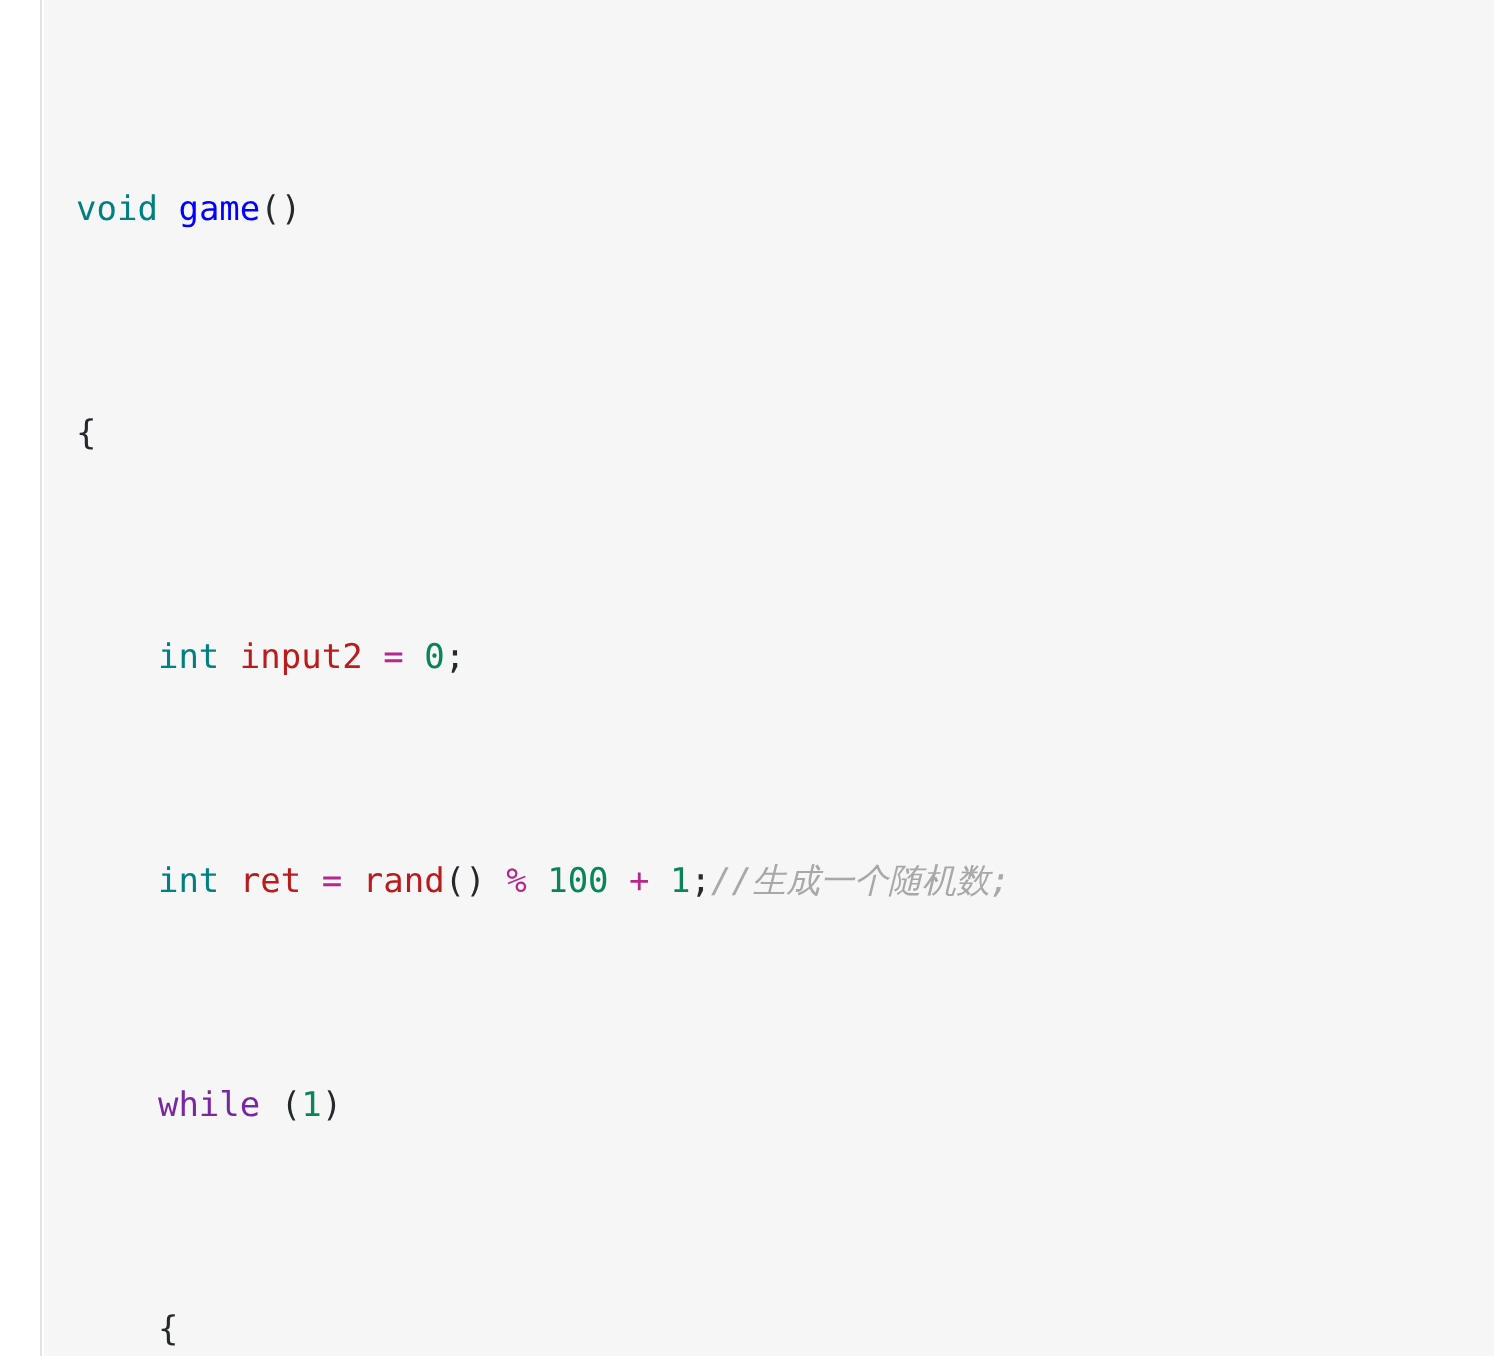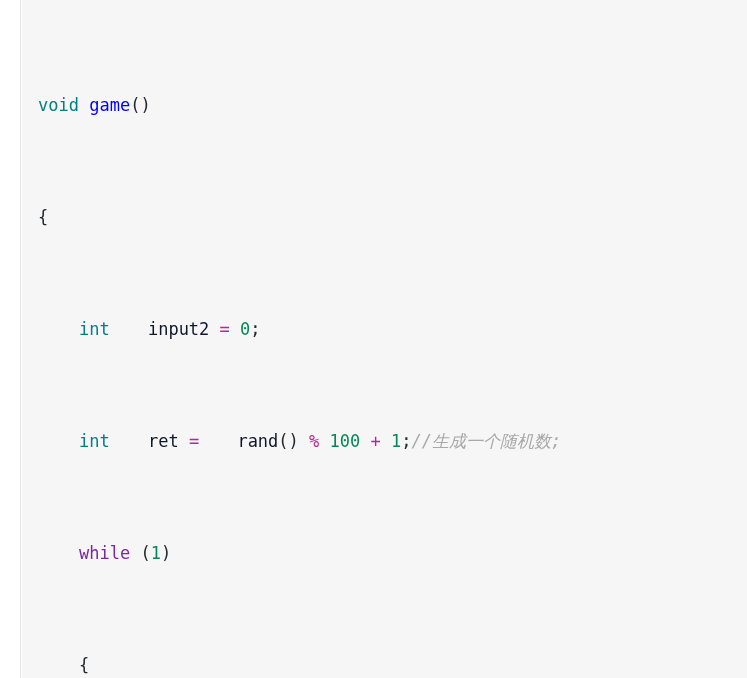--- a/index.html
+++ b/index.html
@@ -64,21 +64,21 @@
     white-space: pre;
   }
 
   
   .t-type     { color: #008080; }           
   .t-fn       { color: #0000ff; }           
   .t-kw       { color: #7928a1; }           
   .t-op       { color: #b5288d; }           
   .t-num      { color: #098658; }           
   .t-punct    { color: #24292e; }           
-  .t-ident    { color: #0f172a; margin-left: 28px; }           
+  .t-ident    { color: #b91c1c; }           
   .t-comment  { color: #a8a8a8; font-style: italic; }           
 </style>
 </head>
 <body>
 
 <div id="code-block">
 
   <div id="gutter"></div>
 
   <div id="code-surface">

